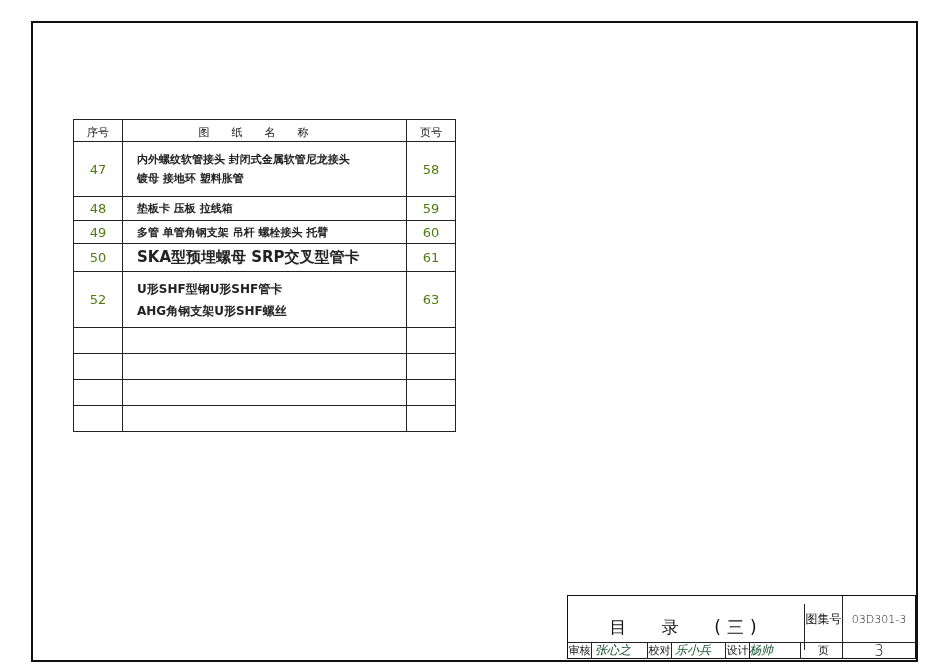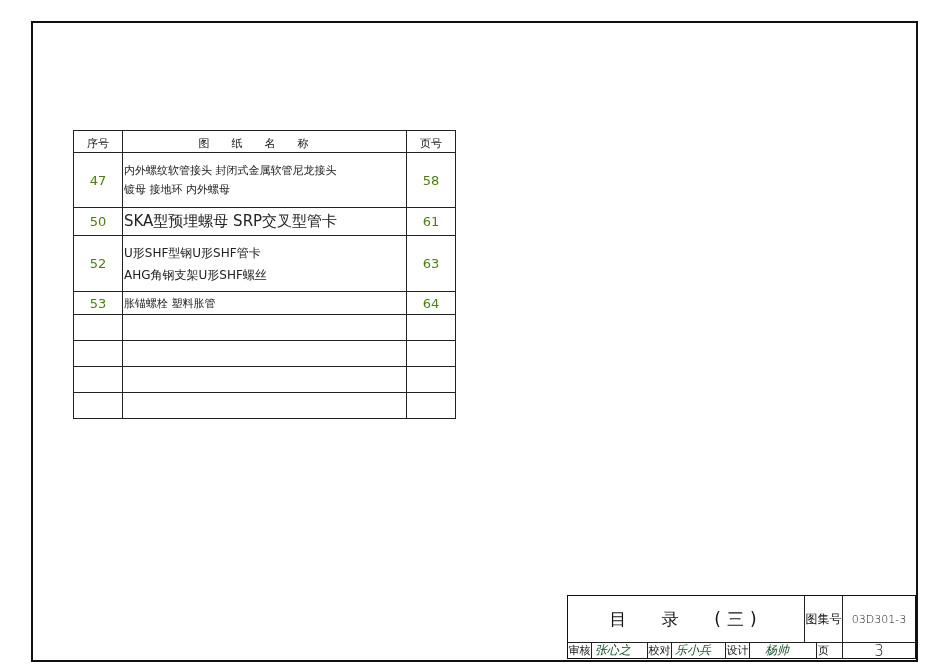--- a/index.html
+++ b/index.html
@@ -1,32 +1,32 @@
 <!DOCTYPE html>
 <html><head>
   <meta charset="utf-8">
   <style>
     html, body { margin: 0; padding: 0; background: #ffffff; }
     body { width: 950px; height: 672px; position: relative; overflow: hidden;
            font-family: "DejaVu Sans", sans-serif; color: #111; }
     .frame { position: absolute; left: 31px; top: 21px; width: 883px; height: 637px;
              border: 2px solid #111; box-sizing: content-box; }
-    table.idx { position: absolute; left: 73px; top: 130px; border-collapse: collapse;
+    table.idx { position: absolute; left: 73px; top: 119px; border-collapse: collapse;
                 table-layout: fixed; border-radius: 27px; }
     table.idx td, table.idx th { border: 1px solid #222; padding: 0; font-weight: normal; }
     table.idx th { font-size: 11px; height: 20px; text-align: center; vertical-align: bottom; padding-bottom: 1px; }
     table.idx th.name { letter-spacing: 22px; }
     table.idx td.no, table.idx td.pg { text-align: center; font-family: "DejaVu Sans", sans-serif;
                 font-size: 13px; font-weight: 400; color: #4d7c0f; }
-    table.idx td.nm { padding-left: 1px; font-size: 11px; line-height: 19px; font-weight: normal; color: #222; margin-left: 32px; }
+    table.idx td.nm { padding-left: 14px; font-size: 11px; line-height: 19px; font-weight: bold; color: #222; margin-left: 32px; }
     table.idx td.nm .ln { display: block; white-space: nowrap; }
     .tb { position: absolute; left: 567px; top: 595px; width: 349px; height: 64px;
           border: 1.5px solid #111; box-sizing: border-box; }
     .tb div { position: absolute; box-sizing: border-box; }
-    .tb .title { left: 0; top: 0; width: 237px; height: 46px; display: flex; align-items: center;
+    .tb .title { left: 0; top: 8px; width: 237px; height: 46px; display: flex; align-items: center;
                  justify-content: center; font-size: 17px; letter-spacing: 6px; word-spacing: 18px; border-right: 1px solid #222; }
     .tb .hline { left: 0; top: 46px; width: 100%; height: 0; border-top: 1px solid #222; }
     .tb .lab { font-size: 11px; display: flex; align-items: center; justify-content: center; top: 46px; height: 17px; }
     .tb .sig { top: 46px; height: 17px; font-family: "DejaVu Serif", serif; font-style: italic; font-size: 12px;
                display: flex; align-items: center; padding-left: 3px; color: #14532d; white-space: nowrap; }
     .tb .atlas-lab { left: 237px; top: 0; width: 38px; height: 46px; font-size: 12px; display: flex;
                      align-items: center; justify-content: center; border-right: 1px solid #222; }
     .tb .atlas-no { left: 275px; top: 0; width: 72px; height: 46px; font-size: 11px; display: flex;
                     align-items: center; justify-content: center; font-weight: 300; }
     .tb .page-lab { left: 237px; top: 46px; width: 38px; height: 17px; font-size: 11px; display: flex;
@@ -50,45 +50,52 @@
       <th>序号</th>
       <th class="name">图纸名称</th>
       <th>页号</th>
     </tr>
   </thead>
   <tbody>
     <tr style="height:55px">
       <td class="no">47</td>
       <td class="nm">
         <span class="ln">内外螺纹软管接头 封闭式金属软管尼龙接头</span>
-        <span class="ln">镀母 接地环 内外螺母</span>
+        <span class="ln">镀母 接地环 塑料胀管</span>
       </td>
       <td class="pg">58</td>
+    </tr>
+    <tr style="height:24px">
+      <td class="no">48</td>
+      <td class="nm">
+          <span class="ln">垫板卡 压板 拉线箱</span>
+        </td>
+      <td class="pg">59</td>
+    </tr>
+    <tr style="height:23px">
+      <td class="no">49</td>
+      <td class="nm">
+          <span class="ln">多管 单管角钢支架 吊杆 螺栓接头 托臂</span>
+        </td>
+      <td class="pg">60</td>
     </tr>
     <tr style="height:28px">
       <td class="no">50</td>
       <td class="nm">
           <span class="ln" style="font-size:15px">SKA型预埋螺母 SRP交叉型管卡</span>
         </td>
       <td class="pg">61</td>
     </tr>
     <tr style="height:56px">
       <td class="no">52</td>
       <td class="nm" style="line-height:22px">
         <span class="ln" style="font-size:12px">U形SHF型钢U形SHF管卡</span>
         <span class="ln" style="font-size:12px">AHG角钢支架U形SHF螺丝</span>
       </td>
       <td class="pg">63</td>
-    </tr>
-    <tr style="height:23px">
-      <td class="no">53</td>
-      <td class="nm">
-          <span class="ln">胀锚螺栓 塑料胀管</span>
-        </td>
-      <td class="pg">64</td>
     </tr>
     <tr style="height:26px">
         <td></td>
         <td></td>
         <td></td>
       </tr>
     <tr style="height:26px">
         <td></td>
         <td></td>
         <td></td>
@@ -110,17 +117,17 @@
   <div class="title">目 录 (三)</div>
   <div class="atlas-lab">图集号</div>
   <div class="atlas-no">03D301-3</div>
   <div class="hline"></div>
 
   <div class="lab" style="left:0;width:24px;border-right:1px solid #222">审核</div>
   <div class="sig" style="left:24px;width:56px;border-right:1px solid #222">张心之</div>
   <div class="lab" style="left:80px;width:24px;border-right:1px solid #222">校对</div>
   <div class="sig" style="left:104px;width:54px;border-right:1px solid #222">乐小兵</div>
   <div class="lab" style="left:158px;width:24px;border-right:1px solid #222">设计</div>
-  <div class="sig" style="left:194px;width:55px;border-right:1px solid #222">杨帅</div>
+  <div class="sig" style="left:178px;width:55px;border-right:1px solid #222">杨帅</div>
 
   <div class="page-lab">页</div>
   <div class="page-no">3</div>
 </div>
 
 </body></html>

